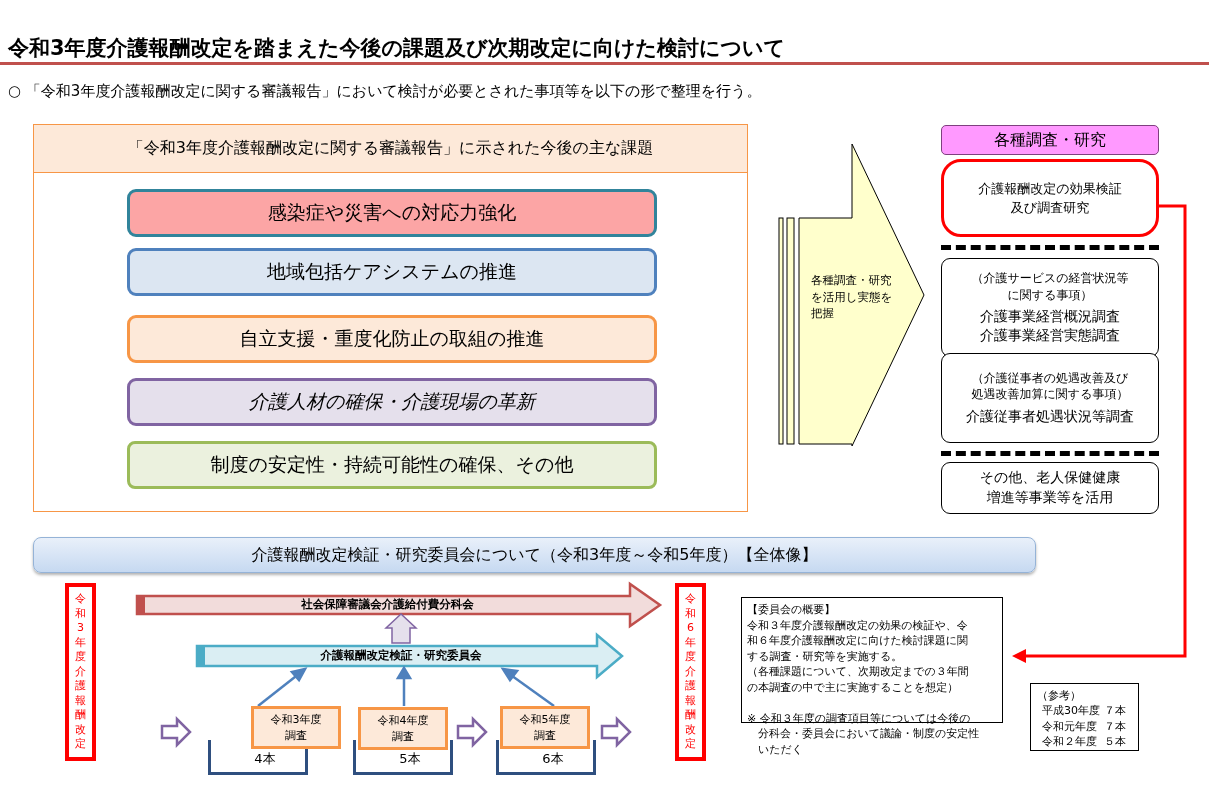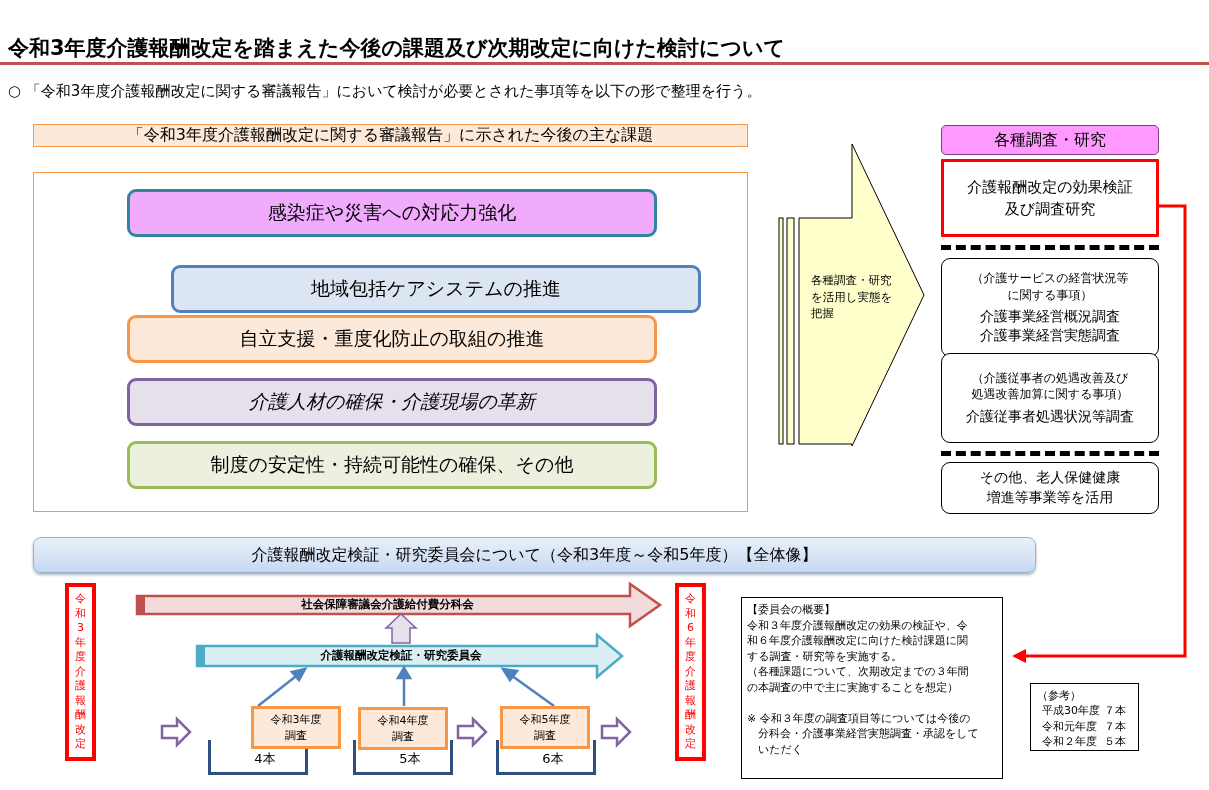--- a/index.html
+++ b/index.html
@@ -3,30 +3,30 @@
 <meta charset="utf-8">
 <style>
   html, body { margin: 0; padding: 0; background: #ffffff; }
   body { width: 1209px; height: 790px; position: relative; overflow: hidden;
          font-family: "DejaVu Sans", "Liberation Sans", sans-serif; color: #000; }
   .abs { position: absolute; box-sizing: border-box; }
   .title { left: 8px; top: 34px; font-size: 21px; font-weight: bold; letter-spacing: 0px; white-space: nowrap; }
   .title-rule { left: 0; top: 62px; width: 1209px; height: 3px; background: #c0504d; }
   .intro { left: 8px; top: 82px; font-size: 15px; white-space: nowrap; }
 
-  .issues-head { left: 33px; top: 124px; width: 715px; height: 23px; background: #fde9d9; border: 1.5px solid #f79646;
+  .issues-head { left: 33px; top: 124px; width: 715px; height: 49px; background: #fde9d9; border: 1.5px solid #f79646;
                  display: flex; align-items: center; justify-content: center; font-size: 16px; }
   .issues-box { left: 33px; top: 172px; width: 715px; height: 340px; border: 1.5px solid #f79646; background: #fff; }
   .issue { left: 127px; width: 530px; height: 48px; border-radius: 9px; border: 3px solid;
            display: flex; align-items: center; justify-content: center; font-size: 19px; }
 
   .res-head { left: 941px; top: 125px; width: 218px; height: 30px; background: #ff99ff; border: 1.5px solid #7f3f7f; border-radius: 5px;
               display: flex; align-items: center; justify-content: center; font-size: 16px; }
-  .res-main { left: 941px; top: 159px; width: 218px; height: 78px; border: 3px solid #ff0000; border-radius: 1px; background: #fff;
-              display: flex; flex-direction: column; align-items: center; justify-content: center; font-size: 15px; line-height: 1.5; }
+  .res-main { left: 941px; top: 159px; width: 218px; height: 78px; border: 3px solid #ff0000; border-radius: 20px; background: #fff;
+              display: flex; flex-direction: column; align-items: center; justify-content: center; font-size: 13px; line-height: 1.5; }
   .dash { left: 941px; width: 218px; height: 0; border-top: 5px dashed #000; }
   .res-box { left: 941px; width: 218px; border: 1.5px solid #000; border-radius: 9px; background: #fff;
              display: flex; flex-direction: column; align-items: center; justify-content: center; text-align: center; }
   .res-sub { font-size: 12px; line-height: 1.35; }
   .res-main-text { font-size: 14px; line-height: 1.45; margin-top: 4px; }
 
   .arrow-text { left: 811px; top: 272px; width: 95px; font-size: 11.5px; line-height: 1.45; }
 
   .overview-bar { left: 33px; top: 537px; width: 1003px; height: 36px; border-radius: 8px; border: 1px solid #95b3d7;
                   background: linear-gradient(#e9f0fa, #c6d9f1); box-shadow: 0 2px 3px rgba(0,0,0,0.3);
@@ -34,54 +34,54 @@
 
   .vbox { width: 31px; height: 178px; border: 4px solid #ff0000; background: #fff; top: 583px;
           display: flex; flex-direction: column; align-items: center; justify-content: center; }
   .vbox span { color: #ff0000; font-size: 11px; line-height: 14.5px; }
 
   .year-box { width: 90px; height: 43px; background: #fde9d9; border: 3px solid #f79646;
               display: flex; flex-direction: column; align-items: center; justify-content: center; font-size: 11px; line-height: 1.45; z-index: 2; }
   .count-box { width: 100px; height: 35px; border: 3px solid #2f4f7f; border-top: none; background: #fff;
                display: flex; align-items: flex-end; justify-content: center; padding-bottom: 4px; font-size: 13px; z-index: 1; padding-left: 14px; }
 
-  .summary { left: 741px; top: 597px; width: 262px; height: 182px; border: 1.5px solid #000; background: #fff;
+  .summary { left: 741px; top: 597px; width: 262px; height: 126px; border: 1.5px solid #000; background: #fff;
              font-size: 11px; line-height: 1.42; padding: 4px 4px 0 5px; }
   .summary p { margin: 0; }
   .ref { left: 1030px; top: 683px; width: 109px; height: 68px; border: 1.5px solid #000; background: #fff;
          font-size: 11px; line-height: 1.4; padding: 4px 6px; }
   .ref-row { display: flex; padding-left: 5px; }
   .ref-row .yr { width: 62px; }
 
   svg.overlay { position: absolute; left: 0; top: 0; }
 </style>
 </head>
 <body>
 
 <div class="abs title">令和3年度介護報酬改定を踏まえた今後の課題及び次期改定に向けた検討について</div>
 <div class="abs title-rule"></div>
 <div class="abs intro">○ 「令和3年度介護報酬改定に関する審議報告」において検討が必要とされた事項等を以下の形で整理を行う。</div>
 
 <div class="abs issues-head">
     <span>「令和3年度介護報酬改定に関する審議報告」に示された今後の主な課題</span>
   </div>
 <div class="abs issues-box"></div>
-<div class="abs issue" style="top: 189px; border-color: rgb(49, 132, 155); background: #f0abfc;">
+<div class="abs issue" style="top: 189px; border-color: rgb(49, 132, 155); background: #fca5a5;">
     <span>感染症や災害への対応力強化</span>
   </div>
-<div class="abs issue" style="top: 265px; border-color: rgb(79, 129, 189); background: rgb(220, 230, 242); margin-left: 44px;">
+<div class="abs issue" style="top: 248px; border-color: rgb(79, 129, 189); background: rgb(220, 230, 242);">
     <span>地域包括ケアシステムの推進</span>
   </div>
 <div class="abs issue" style="top: 315px; border-color: rgb(247, 150, 70); background: rgb(253, 233, 217);">
     <span>自立支援・重度化防止の取組の推進</span>
   </div>
 <div class="abs issue" style="top: 378px; border-color: rgb(128, 100, 162); background: rgb(229, 224, 236); font-style: italic;">
     <span>介護人材の確保・介護現場の革新</span>
   </div>
-<div class="abs issue" style="top: 441px; border-color: rgb(155, 187, 89); background: rgb(235, 241, 222);">
+<div class="abs issue" style="top: 441px; border-color: rgb(155, 187, 89); background: rgb(235, 241, 222); border-radius: 8px;">
     <span>制度の安定性・持続可能性の確保、その他</span>
   </div>
 
 <svg class="overlay" width="1209" height="790">
 
   <rect x="779" y="218" width="4" height="226" fill="#ffffcc" stroke="#000" stroke-width="1"></rect>
   <rect x="787" y="218" width="7" height="226" fill="#ffffcc" stroke="#000" stroke-width="1"></rect>
   <polygon points="799,218 852,218 852,144 924,295 852,446 852,444 799,444" fill="#ffffcc" stroke="#000" stroke-width="1"></polygon>
 
   <polyline points="1159,206 1185,206 1185,656 1020,656" fill="none" stroke="#ff0000" stroke-width="3"></polyline>
@@ -205,21 +205,21 @@
 
 <div class="abs summary">
   <p>【委員会の概要】</p>
   <p>令和３年度介護報酬改定の効果の検証や、令</p>
   <p>和６年度介護報酬改定に向けた検討課題に関</p>
   <p>する調査・研究等を実施する。</p>
   <p>（各種課題について、次期改定までの３年間</p>
   <p>の本調査の中で主に実施することを想定）</p>
   <p style="height:15px"></p>
   <p>※ 令和３年度の調査項目等については今後の</p>
-  <p>　分科会・介護事業経営実態調査・承認をして</p>
+  <p>　分科会・委員会において議論・制度の安定性</p>
   <p>　いただく</p>
 </div>
 
 <div class="abs ref">
   <div>（参考）</div>
   <div class="ref-row">
       <span class="yr">平成30年度</span>
       <span>７本</span>
     </div>
   <div class="ref-row">

